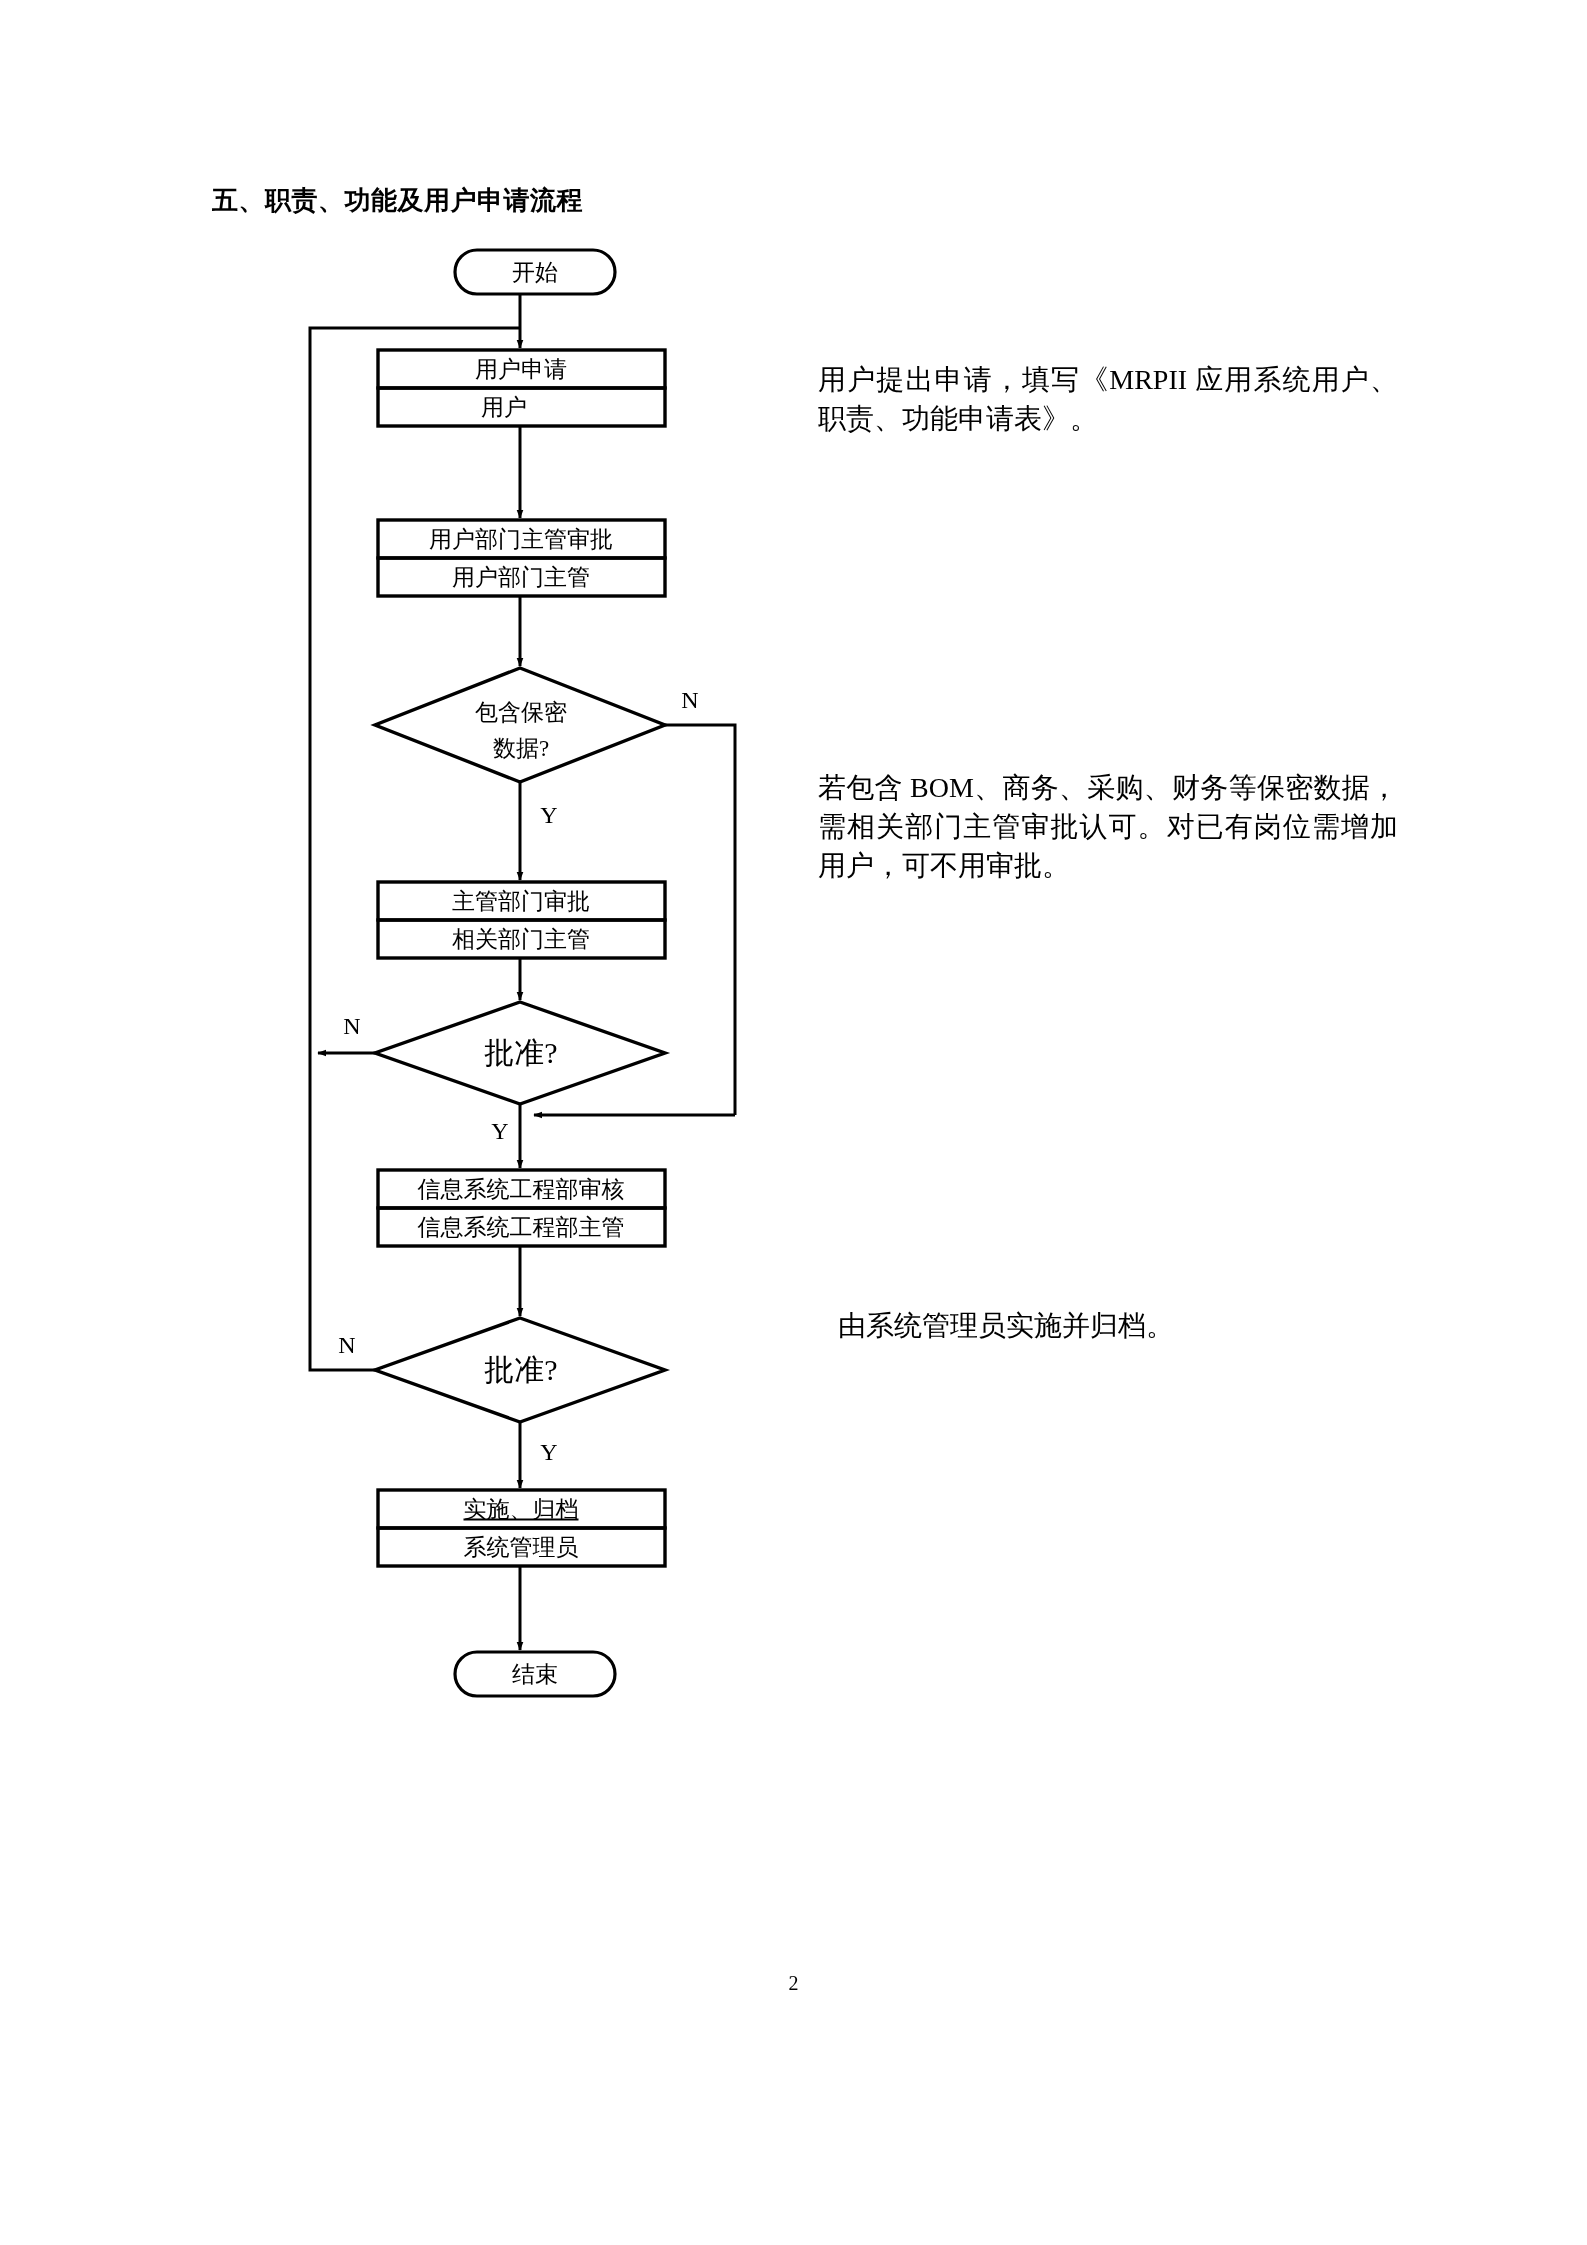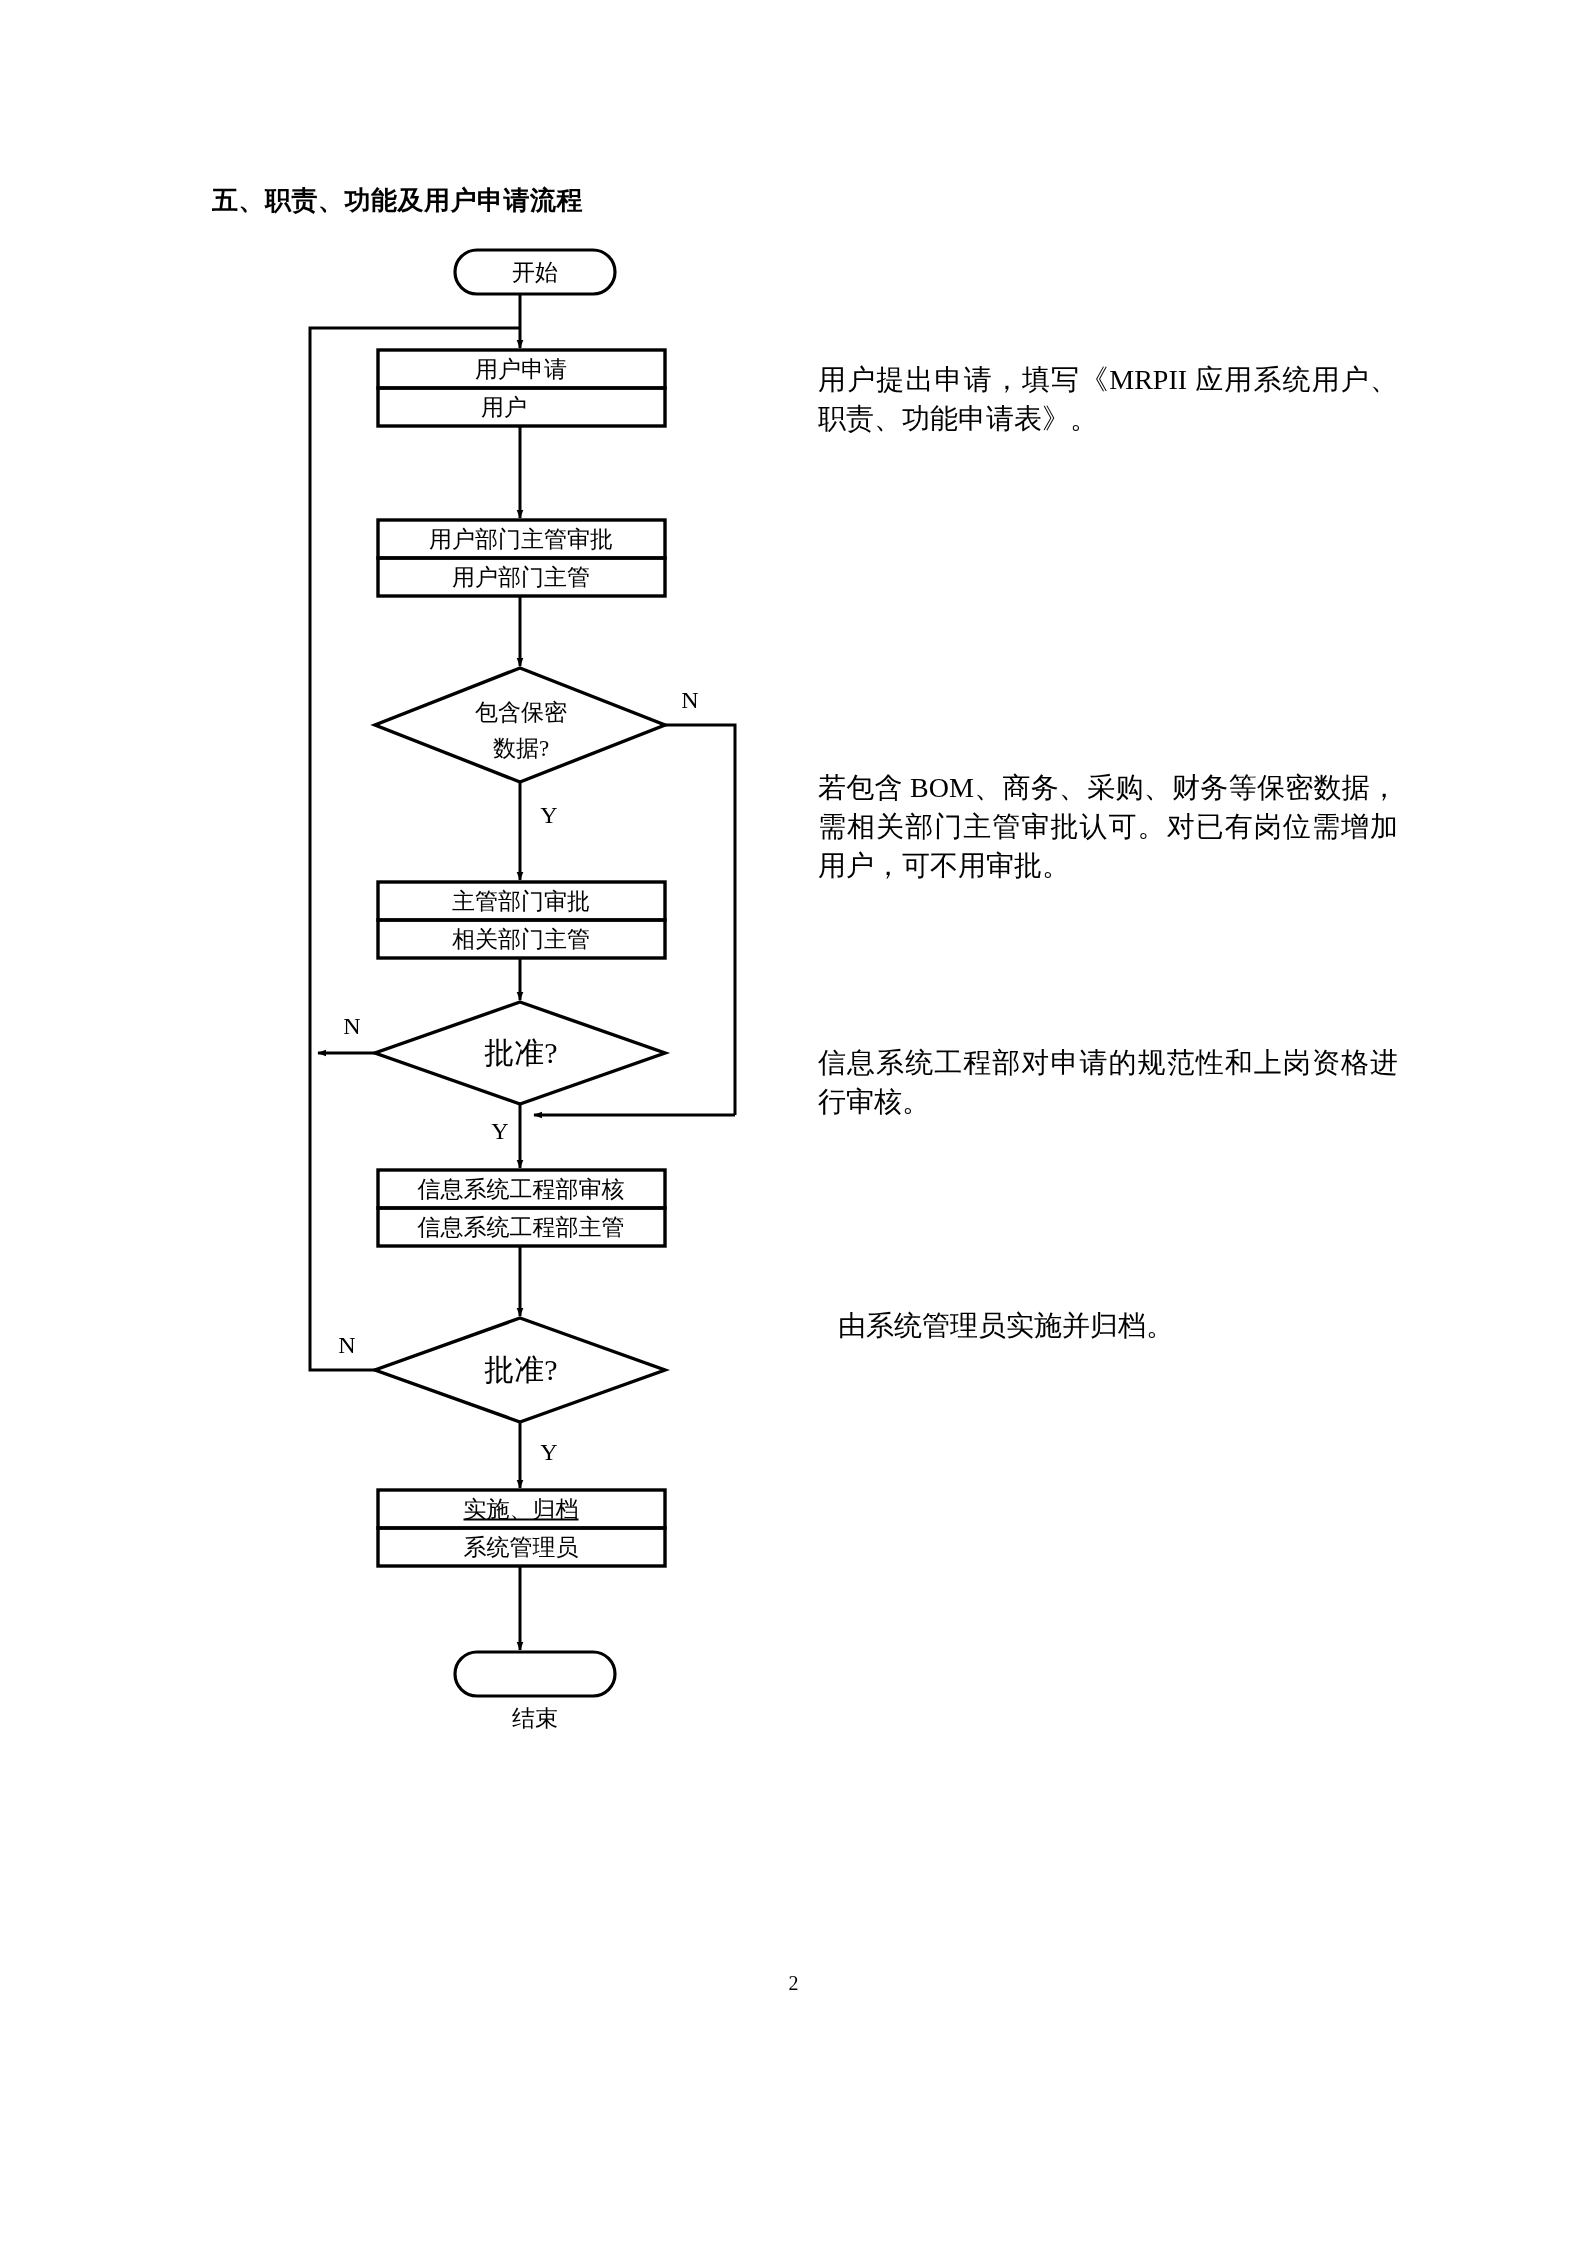--- a/index.html
+++ b/index.html
@@ -157,35 +157,34 @@
   <div class="nodetext dia2" style="left:521px;top:1053px;">批准?</div>
 
   <div class="nodetext boxtext" style="left:521px;top:1189px;">信息系统工程部审核</div>
   <div class="nodetext boxtext" style="left:521px;top:1227px;">信息系统工程部主管</div>
 
   <div class="nodetext dia2" style="left:521px;top:1370px;">批准?</div>
 
   <div class="nodetext boxtext" style="left:521px;top:1509px;text-decoration:underline;">实施、归档</div>
   <div class="nodetext boxtext" style="left:521px;top:1547px;">系统管理员</div>
 
-  <div class="nodetext termtext" style="left:535px;top:1674px;margin-top:44px;">结束</div>
+  <div class="nodetext termtext" style="left:535px;top:1674px;">结束</div>
 
   <div class="branch" style="left:690px;top:700px;">N</div>
   <div class="branch" style="left:549px;top:815px;">Y</div>
 
   <div class="branch" style="left:352px;top:1026px;">N</div>
   <div class="branch" style="left:500px;top:1131px;">Y</div>
 
   <div class="branch" style="left:347px;top:1345px;">N</div>
   <div class="branch" style="left:549px;top:1452px;">Y</div>
 
   <div class="anno" style="left:818px;top:360px;">用户提出申请，填写《MRPII 应用系统用户、职责、功能申请表》。</div>
 
 
   <div class="anno" style="left:818px;top:768px;">若包含 BOM、商务、采购、财务等保密数据，需相关部门主管审批认可。对已有岗位需增加用户，可不用审批。</div>
 
-  <div class="anno" style="left:818px;top:1043px;">信息系统工程部对申请的规范性和上岗资格进行审核。</div>
 
   <div class="anno" style="left:838px;top:1306px;">由系统管理员实施并归档。</div>
 
   <div class="pageno">2</div>
 
 </div>
 
 </body></html>

